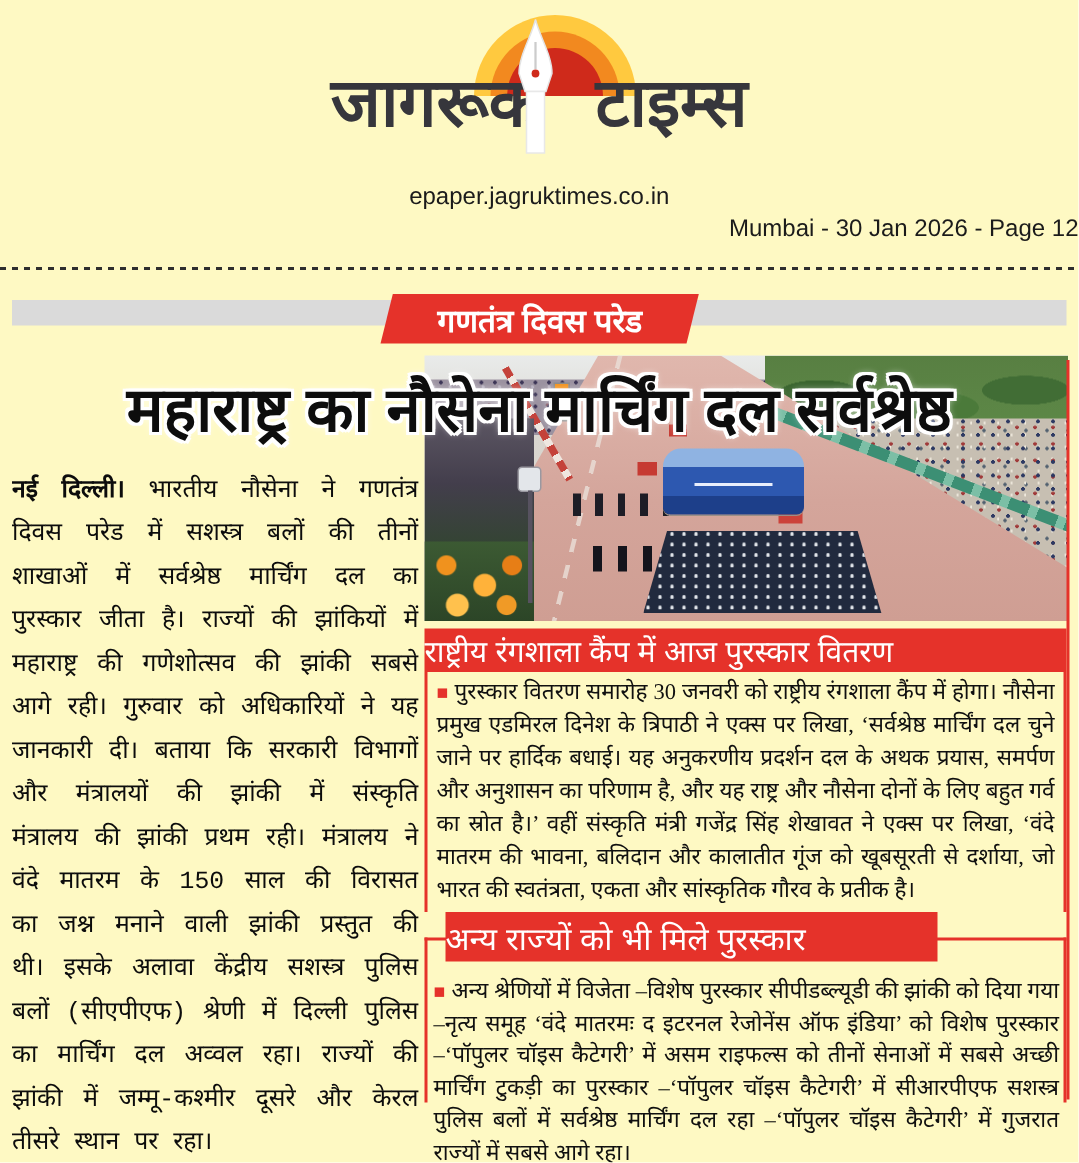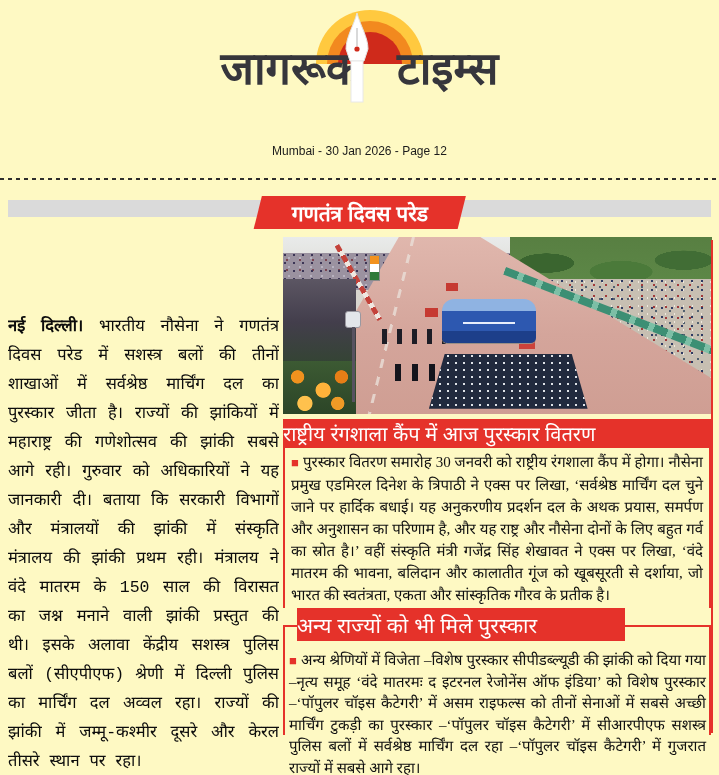--- a/index.html
+++ b/index.html
@@ -14,22 +14,22 @@
          border-radius:999px 999px 0 0; }
   .arc-y { width:108px; height:54px; background:#ffc93f; }
   .arc-o { width:86px;  height:43px; background:#f2891f; }
   .arc-r { width:64px;  height:32px; background:#cf2a1b; }
   .nib { position:absolute; left:50%; top:2px; transform:translateX(-50%); }
   .logo-text { position:absolute; top:40px; left:0; width:100%; margin:0;
     text-align:center; font-size:45px; font-weight:bold; color:#36363c;
     word-spacing:24px; line-height:1.3; z-index:3; }
   .site-url { position:absolute; top:123px; width:100%; text-align:center;
     font-size:16px; color:#1b1b1b; }
-  .edition-line { position:absolute; top:144px; width:100%; text-align:center;
-    font-size:12px; color:#1b1b1b; }
+  .edition-line { position:absolute; top:144px; width:100%; text-align:right;
+    font-size:16px; color:#1b1b1b; }
   .dotted-rule { position:absolute; top:178px; left:0; width:719px; height:2px;
     background:repeating-linear-gradient(90deg,#2e2e2e 0 4px, transparent 4px 8px); }
 
   
   .kicker-bar { position:absolute; top:200px; left:8px; width:703px; height:17px; background:#dadada; }
   .kicker-badge { position:absolute; top:196px; left:50%;
     transform:translateX(-50%) skewX(-14deg);
     background:var(--red); height:33px; padding:0 34px;
     display:flex; align-items:center; z-index:2; }
   .kicker-text { transform:skewX(14deg); color:#fff; font-weight:bold;
@@ -147,20 +147,21 @@
       <div class="arc arc-o"></div>
       <div class="arc arc-r"></div>
     </div>
     <h1 class="logo-text">जागरूक टाइम्स</h1>
     <svg class="nib" style="position:absolute; left:357px; top:12px; z-index:4;" width="26" height="92" viewBox="0 0 26 92" xmlns="http://www.w3.org/2000/svg">
       <path d="M13,1 C16,13 24,25 24,37 L20,49 L6,49 L2,37 C2,25 10,13 13,1 Z" fill="#ffffff" stroke="#e3e3e3" stroke-width="1"></path>
       <line x1="13" y1="16" x2="13" y2="34" stroke="#cccccc" stroke-width="1.5"></line>
       <circle cx="13" cy="37" r="2.6" fill="#cf2a1b"></circle>
       <rect x="7" y="49" width="12" height="41" fill="#ffffff" stroke="#e8e8e8" stroke-width="1"></rect>
     </svg>
+    <div class="site-url">epaper.jagruktimes.co.in</div>
     <div class="edition-line">Mumbai - 30 Jan 2026 - Page 12</div>
   </header>
 
   <div class="dotted-rule"></div>
 
   <div class="kicker-bar"></div>
   <div class="kicker-badge">
     <span class="kicker-text">गणतंत्र दिवस परेड</span>
   </div>
 
@@ -181,20 +182,21 @@
     <div class="ph ph-lamp"></div>
     <div class="ph ph-lamp-pole"></div>
     <div class="ph ph-figures1"></div>
     <div class="ph ph-figures2"></div>
     <div class="ph ph-float"></div>
     <div class="ph ph-float-label"></div>
     <div class="ph ph-march"></div>
   </div>
   <div class="right-rule"></div>
 
+  <h2 class="headline">महाराष्ट्र का नौसेना मार्चिंग दल सर्वश्रेष्ठ</h2>
 
   <article class="left-col">
     <span class="dateline">नई दिल्ली।</span>
     <span>भारतीय नौसेना ने गणतंत्र दिवस परेड में सशस्त्र बलों की तीनों शाखाओं में सर्वश्रेष्ठ मार्चिंग दल का पुरस्कार जीता है। राज्यों की झांकियों में महाराष्ट्र की गणेशोत्सव की झांकी सबसे आगे रही। गुरुवार को अधिकारियों ने यह जानकारी दी। बताया कि सरकारी विभागों और मंत्रालयों की झांकी में संस्कृति मंत्रालय की झांकी प्रथम रही। मंत्रालय ने वंदे मातरम के 150 साल की विरासत का जश्न मनाने वाली झांकी प्रस्तुत की थी। इसके अलावा केंद्रीय सशस्त्र पुलिस बलों (सीएपीएफ) श्रेणी में दिल्ली पुलिस का मार्चिंग दल अव्वल रहा। राज्यों की झांकी में जम्मू-कश्मीर दूसरे और केरल तीसरे स्थान पर रहा।</span>
   </article>
 
   <div class="sec-head sec1-head">
     <span>राष्ट्रीय रंगशाला कैंप में आज पुरस्कार वितरण</span>
   </div>
   <div class="sec1-box">

